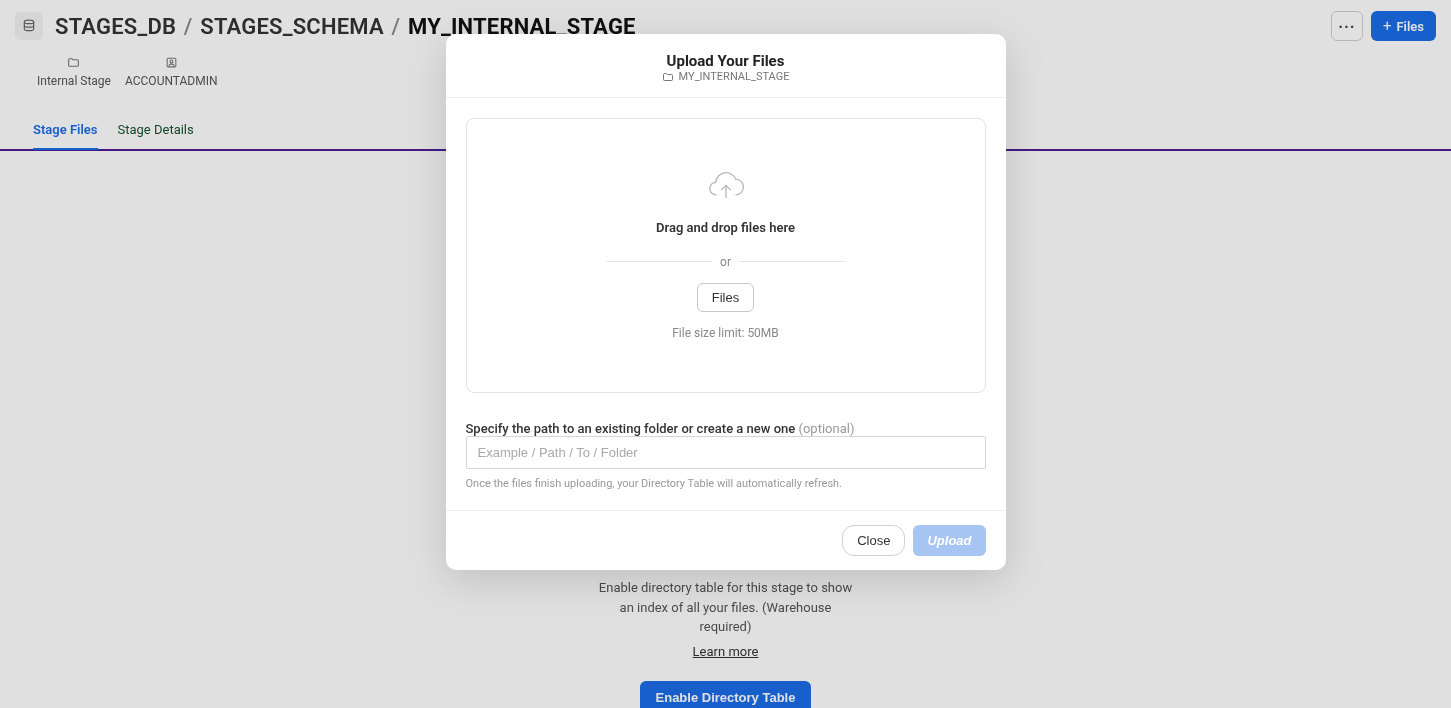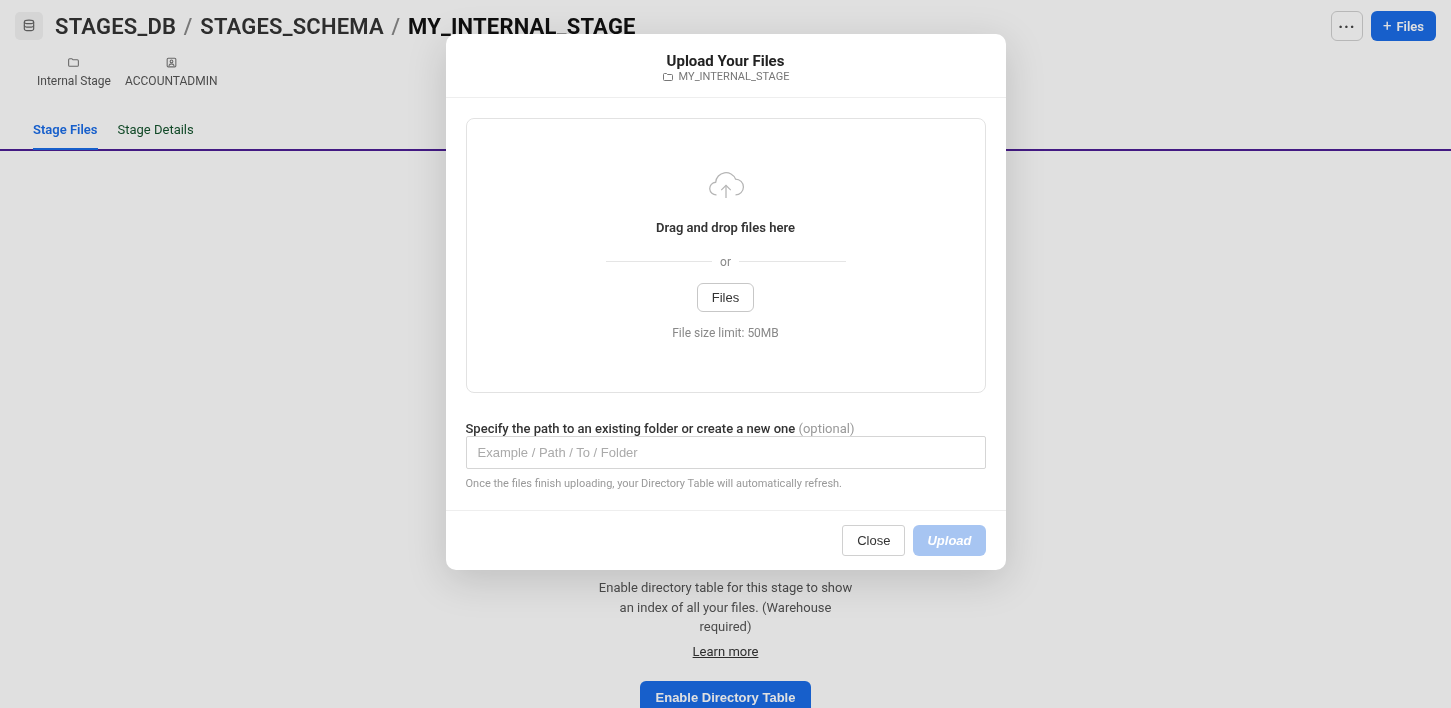--- a/index.html
+++ b/index.html
@@ -261,21 +261,21 @@
   .modal-footer {
     display: flex;
     justify-content: flex-end;
     gap: 8px;
     padding: 14px 20px;
     border-top: 1px solid #eee;
   }
   .close-btn {
     border: 1px solid #d0d0d0;
     background: #fff;
-    border-radius: 3px;
+    border-radius: 12px;
     padding: 7px 14px;
     font-size: 13px;
     color: #333;
     cursor: pointer;
   }
   .upload-btn {
     border: none;
     background: #a7c5f2;
     color: #fff;
     border-radius: 6px;

